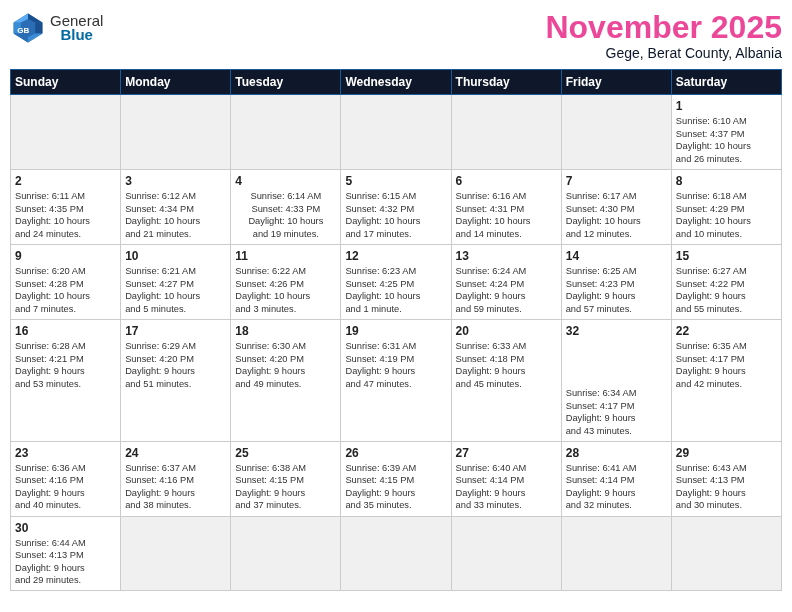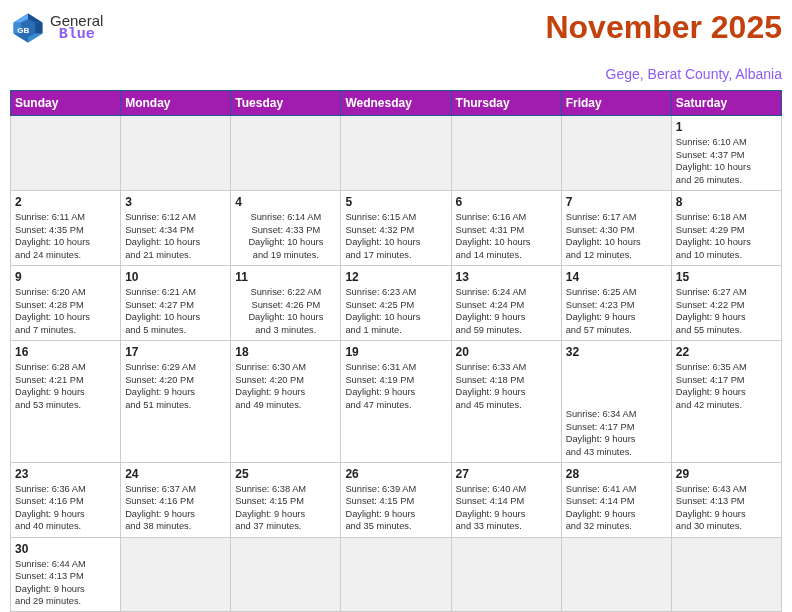--- a/index.html
+++ b/index.html
@@ -37,38 +37,37 @@
     .logo-icon {
       width: 36px;
       height: 36px;
     }
     .title-block {
       text-align: right;
     }
     .month-title {
       font-size: 32px;
       font-weight: bold;
-      color: #c2410c;
+      color: #ec4899;
       line-height: 1.1;
       margin-left: 44px;
     }
     .subtitle {
       font-size: 14px;
-      color: #8b5cf6;
-      margin-top: 21px;
+      color: #0f172a;
     }
     .calendar {
       flex: 1;
       border: 1px solid #ccc;
       border-collapse: collapse;
       width: 100%;
       table-layout: fixed;
     }
     .calendar thead tr th {
-      background: #a21caf;
+      background: #0f172a;
       color: #fff;
       font-size: 12px;
       font-weight: bold;
       padding: 5px 4px;
       text-align: left;
       border: 1px solid #1a5a9a;
       margin-top: 22px;
     }
     .calendar tbody tr td {
       border: 1px solid #ccc;
@@ -110,21 +109,21 @@
         <polygon points="20,4 36,14 28,14 20,10" fill="#1a5090"></polygon>
         <polygon points="36,14 36,26 28,26 28,14" fill="#1a5090"></polygon>
         <polygon points="20,36 36,26 28,26 20,30" fill="#3a8dd5"></polygon>
         <polygon points="4,26 20,36 20,30 12,26" fill="#2a6db5"></polygon>
         <polygon points="4,14 4,26 12,26 12,14" fill="#3a8dd5"></polygon>
         <polygon points="4,14 20,4 20,10 12,14" fill="#5aaaf5"></polygon>
         <text x="8" y="25" font-size="9" fill="white" font-family="Arial" font-weight="bold">GB</text>
       </svg>
       <div class="logo-text">
         <div style="color:#333;font-size:15px;font-weight:normal;">General</div>
-        <div style="color:#8b5cf6;font-size:15px;font-weight:bold;margin-top:-2px;font-family:Liberation Mono, monospace;">Blue</div>
+        <div style="color:#0369a1;font-size:15px;font-weight:bold;margin-top:-2px;">Blue</div>
       </div>
     </div>
     <div class="title-block">
       <div class="month-title">November 2025</div>
       <div class="subtitle">Gege, Berat County, Albania</div>
     </div>
   </div>
 
   <table class="calendar">
     <thead>
@@ -215,21 +214,21 @@
           </td>
           <td>
             <span class="day-number">10</span>
             <div class="day-info" style="white-space: pre-line;">Sunrise: 6:21 AM
 Sunset: 4:27 PM
 Daylight: 10 hours
 and 5 minutes.</div>
           </td>
           <td>
             <span class="day-number">11</span>
-            <div class="day-info" style="white-space: pre-line; text-align: center;">Sunrise: 6:22 AM
+            <div class="day-info" style="white-space: pre-line;">Sunrise: 6:22 AM
 Sunset: 4:26 PM
 Daylight: 10 hours
 and 3 minutes.</div>
           </td>
           <td>
             <span class="day-number">12</span>
             <div class="day-info" style="white-space: pre-line;">Sunrise: 6:23 AM
 Sunset: 4:25 PM
 Daylight: 10 hours
 and 1 minute.</div>

